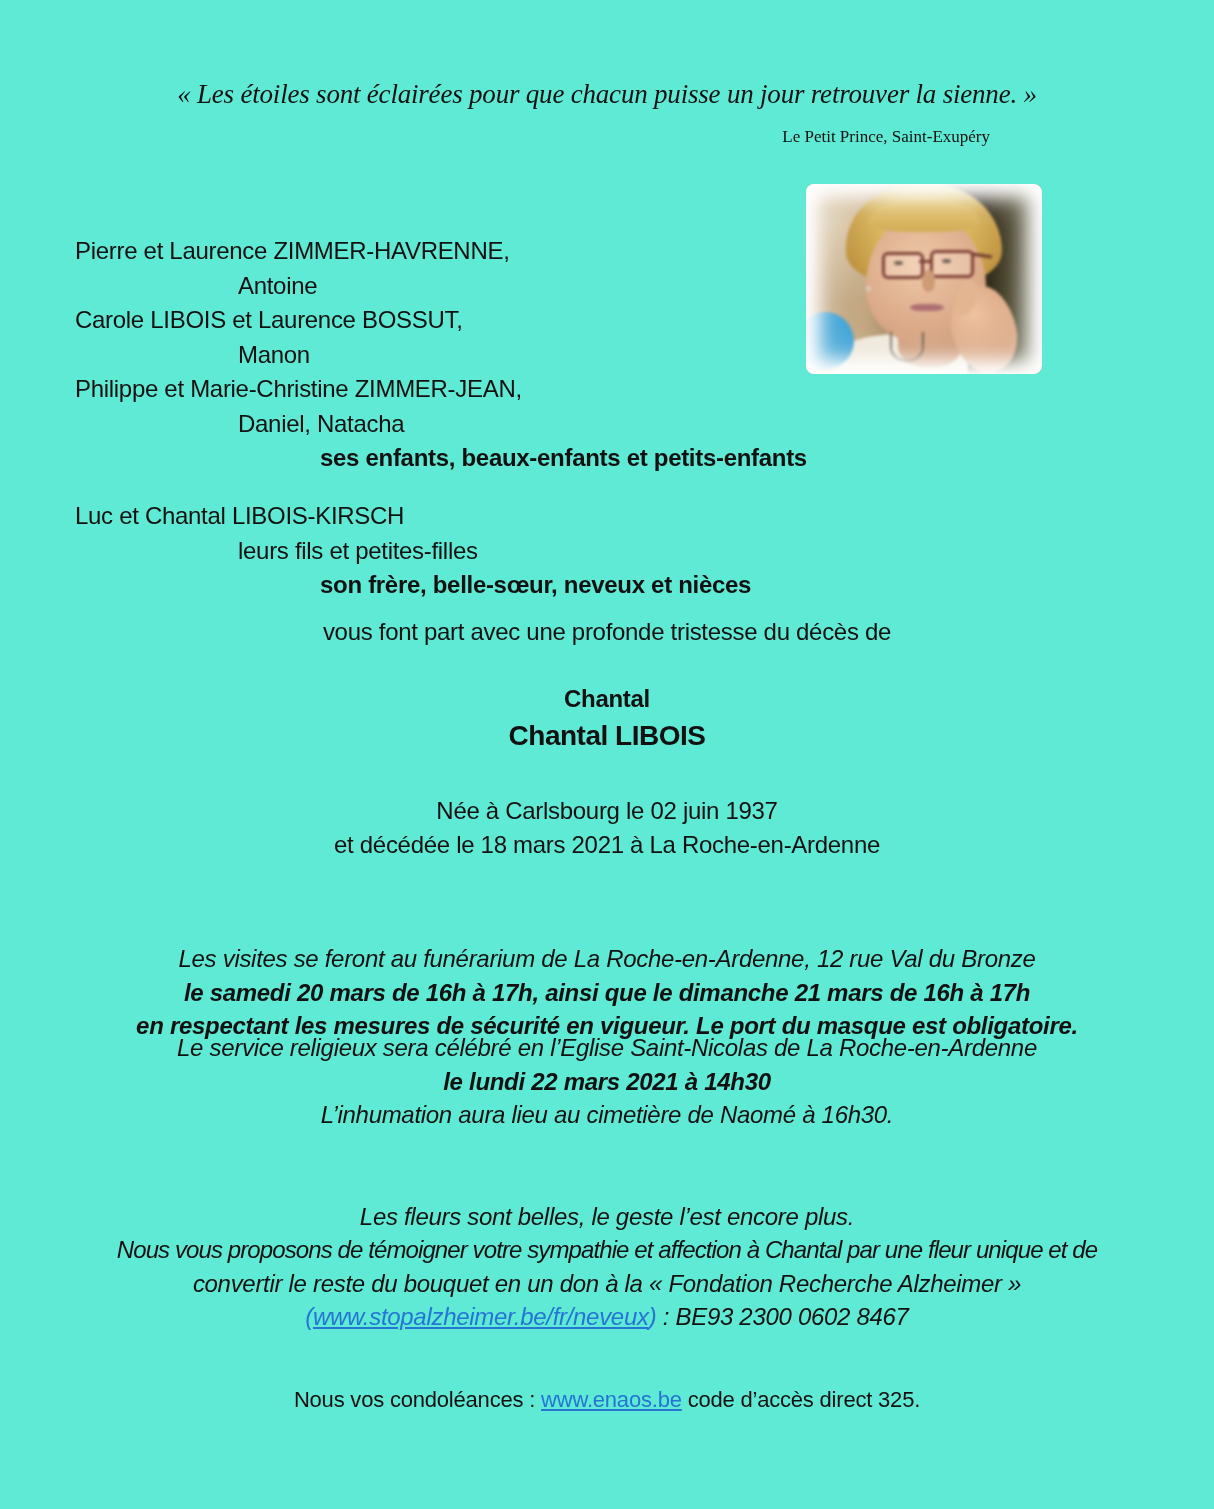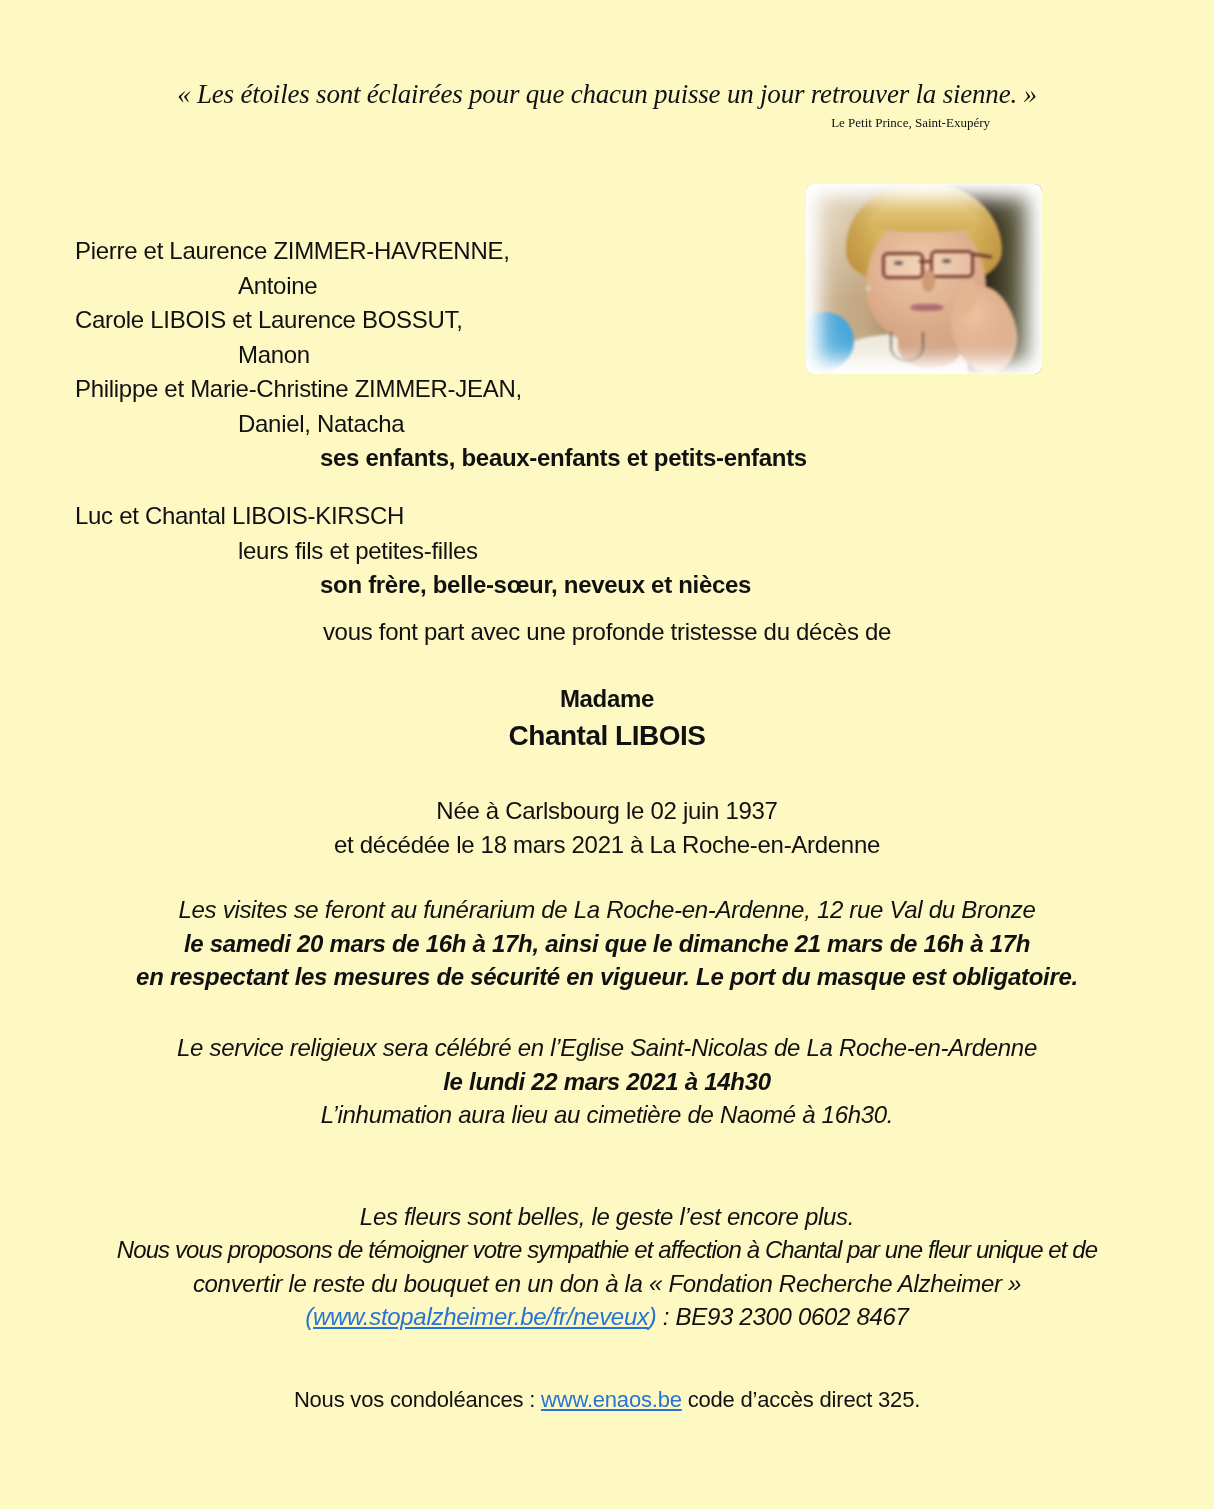--- a/index.html
+++ b/index.html
@@ -1,61 +1,61 @@
 <!DOCTYPE html>
 <html><head>
 <meta charset="utf-8">
 <style>
   html, body { margin: 0; padding: 0; background: #ffffff; }
   .page {
     position: relative;
     width: 1214px;
     height: 1509px;
-    background: #fef9c3;
+    background: #5eead4;
     overflow: hidden;
     font-family: "Liberation Sans", "DejaVu Sans", sans-serif;
     color: #111111;
   }
   .abs { position: absolute; left: 0; width: 1214px; }
   .center { text-align: center; }
 
   
   .quote {
     top: 78px;
     font-family: "Liberation Serif", "DejaVu Serif", serif;
     font-style: italic;
     font-size: 27px;
     line-height: 32px;
     letter-spacing: -0.2px;
   }
   .quote-attrib {
-    top: 110px;
+    top: 124px;
     font-family: "Liberation Serif", "DejaVu Serif", serif;
-    font-size: 13px;
+    font-size: 17px;
     line-height: 26px;
     text-align: right;
     padding-right: 224px;
     box-sizing: border-box;
   }
 
   
   .sans { font-size: 24px; letter-spacing: -0.3px; }
   .names { position: absolute; left: 75px; line-height: 34.5px; white-space: nowrap; margin-top: 28px; }
   .names-1 { top: 206px; }
   .names-2 { top: 471px; }
   .ind1 { padding-left: 163px; }
   .ind2 { padding-left: 245px; }
   .b { font-weight: bold; }
   .it { font-style: italic; }
 
   .announce { top: 615px; line-height: 33.5px; }
   .madame { top: 682px; line-height: 33.5px; font-weight: bold; }
   .big-name { top: 716px; line-height: 40px; font-weight: bold; font-size: 28px; letter-spacing: -0.5px; }
   .dates { top: 794px; line-height: 34px; }
-  .visits { top: 893px; line-height: 33.5px; }
+  .visits { top: 942px; line-height: 33.5px; }
   .service { top: 1031px; line-height: 33.5px; }
   .flowers { top: 1200px; line-height: 33.3px; }
   .tight { letter-spacing: -0.9px; }
   .condol { top: 1385px; line-height: 30px; font-size: 22px; letter-spacing: -0.2px; }
 
   .blue { color: #2674d4; }
   .link { color: #2674d4; text-decoration: underline; cursor: pointer; }
 
   
   .photo {
@@ -149,21 +149,21 @@
   </div>
 
   <div class="names names-2 sans">
     <div>Luc et Chantal LIBOIS-KIRSCH</div>
     <div class="ind1">leurs fils et petites-filles</div>
     <div class="ind2 b">son frère, belle-sœur, neveux et nièces</div>
   </div>
 
   <div class="abs center sans announce">vous font part avec une profonde tristesse du décès de</div>
 
-  <div class="abs center sans madame">Madame</div>
+  <div class="abs center sans madame">Chantal</div>
   <div class="abs center big-name">Chantal LIBOIS</div>
 
   <div class="abs center sans dates">
     <div>Née à Carlsbourg le 02 juin 1937</div>
     <div>et décédée le 18 mars 2021 à La Roche-en-Ardenne</div>
   </div>
 
   <div class="abs center sans it visits">
     <div>Les visites se feront au funérarium de La Roche-en-Ardenne, 12 rue Val du Bronze</div>
     <div class="b">le samedi 20 mars de 16h à 17h, ainsi que le dimanche 21 mars de 16h à 17h</div>

